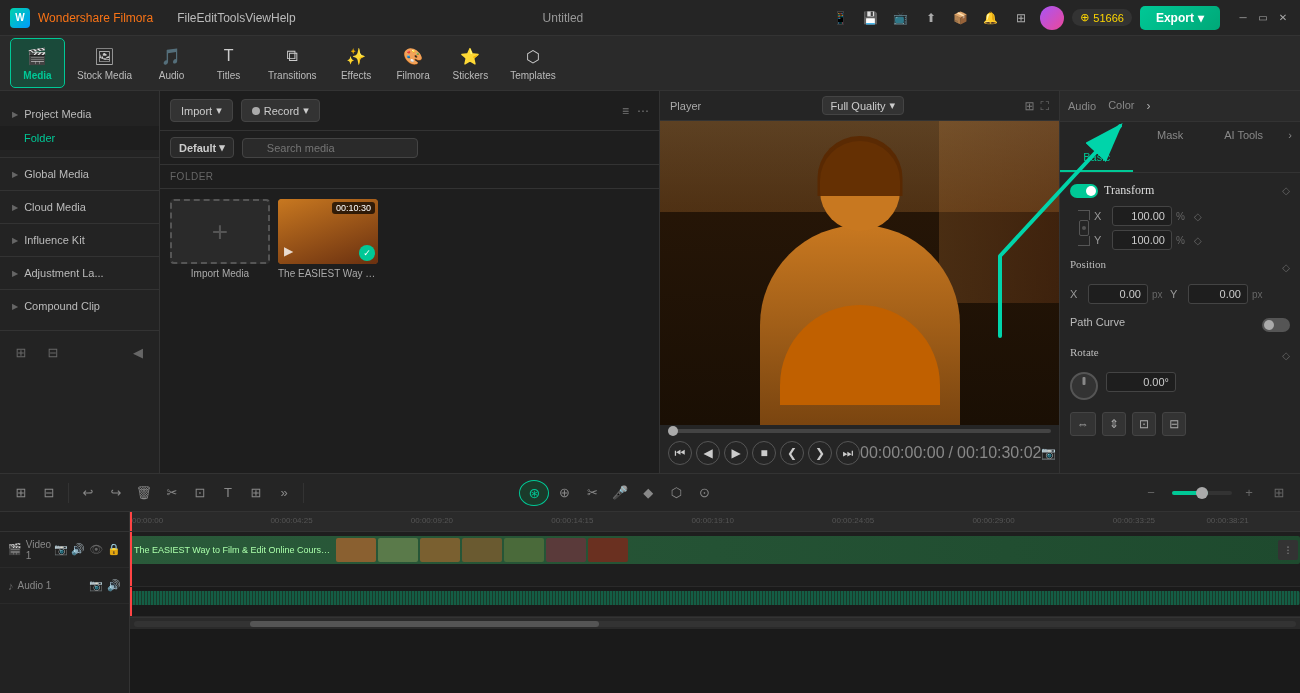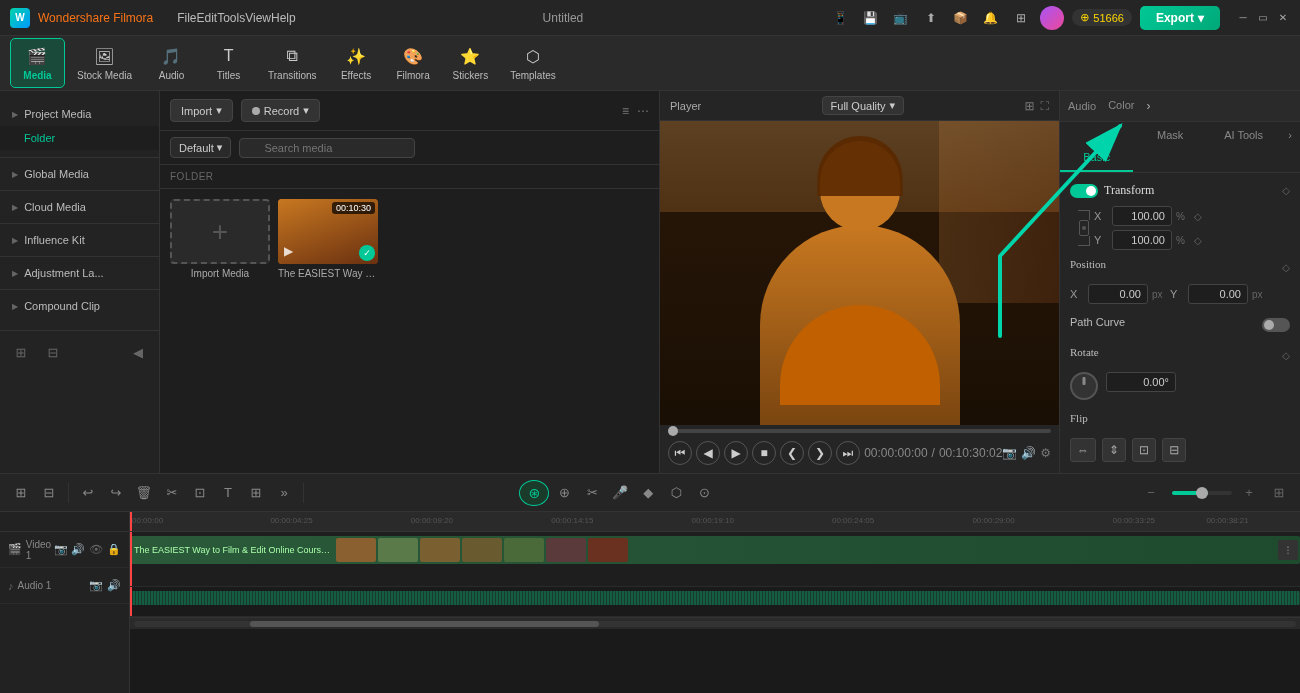--- a/index.html
+++ b/index.html
@@ -263,20 +263,21 @@
       background: #2a2a2a;
       border: 1px solid #444;
       border-radius: 4px;
       color: #ccc;
       padding: 3px 8px;
       font-size: 11px;
       cursor: pointer;
       display: flex;
       align-items: center;
       gap: 3px;
+      font-weight: bold;
     }
     .search-input {
       background: #2a2a2a;
       border: 1px solid #444;
       border-radius: 4px;
       color: #ccc;
       padding: 3px 8px 3px 24px;
       font-size: 11px;
       flex: 1;
       position: relative;
@@ -461,21 +462,21 @@
       height: 24px;
       border-radius: 50%;
       border: 1px solid #555;
       display: flex;
       align-items: center;
       justify-content: center;
       cursor: pointer;
       color: #ccc;
     }
     .time-display {
-      font-size: 12px;
+      font-size: 16px;
       color: #888;
     }
     .player-right-icons {
       display: flex;
       gap: 4px;
       color: #777;
     }
 
     
     .right-panel {
@@ -1208,23 +1209,20 @@
           <span class="section-title">Rotate</span>
           <span class="diamond-icon">◇</span>
         </div>
         <div class="rotate-row">
           <div class="rotate-dial"></div>
           <input class="prop-input" type="text" style="width: 70px;" value="0.00°">
         </div>
       </div>
 
       <div class="prop-section">
-        <div class="prop-header">
-          <span class="section-title">Flip</span>
-        </div>
         <div class="flip-row">
           <button class="flip-btn">⇔</button>
           <button class="flip-btn">⇕</button>
           <button class="flip-btn">⊡</button>
           <button class="flip-btn">⊟</button>
         </div>
       </div>
 
     </div>
   </div>

